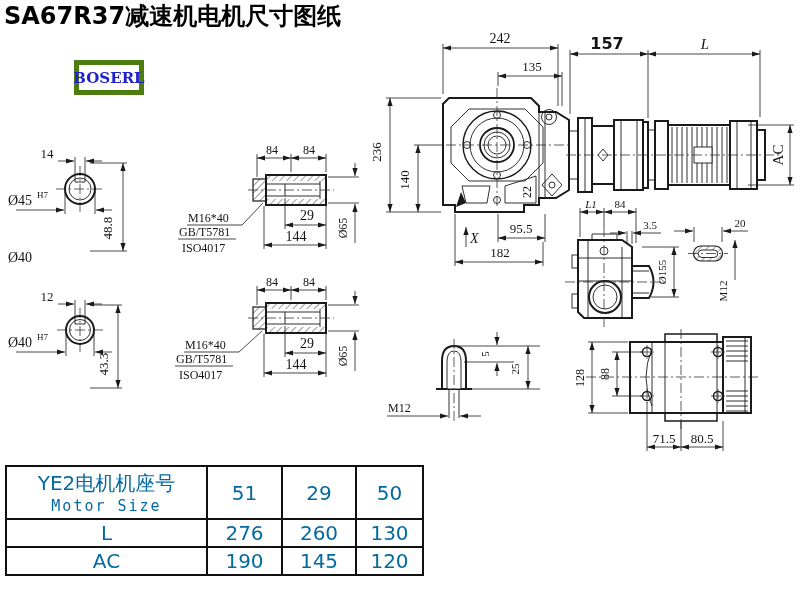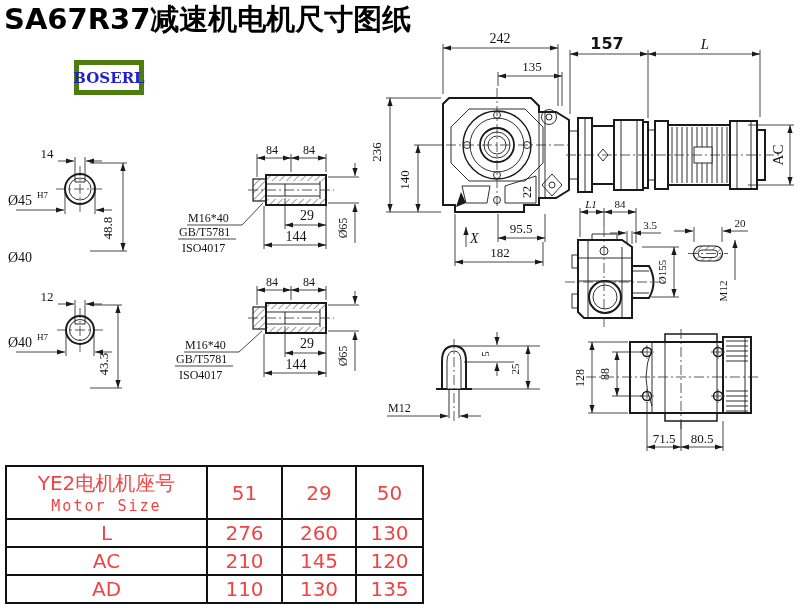--- a/index.html
+++ b/index.html
@@ -1,39 +1,39 @@
 <!DOCTYPE html>
 <html><head>
 <meta charset="utf-8">
 <style>
   html,body{margin:0;padding:0;}
   body{width:800px;height:609px;position:relative;background:#ffffff;overflow:hidden;
        font-family:"Liberation Sans","DejaVu Sans",sans-serif;}
-  #title{position:absolute;left:4px;top:0px;font-size:29px;font-weight:bold;color:#000;
+  #title{position:absolute;left:4px;top:0px;font-size:24px;font-weight:bold;color:#000;
          font-family:"DejaVu Sans",sans-serif;letter-spacing:0px;white-space:nowrap;}
   #logo{position:absolute;left:74px;top:60px;width:60px;height:25px;border:5px solid #4d7c0f;
         display:flex;align-items:center;justify-content:center;
         font-family:"DejaVu Serif","Liberation Serif",serif;font-weight:bold;font-size:15px;color:#2121cc;}
   svg{position:absolute;left:0;top:0;}
   svg text{font-family:"Liberation Serif","DejaVu Serif",serif;fill:#141414;font-size:13px;}
   .o{fill:none;stroke:#1a1a1a;stroke-width:2;}
   .o15{fill:none;stroke:#1a1a1a;stroke-width:1.5;}
   .t{fill:none;stroke:#1a1a1a;stroke-width:0.9;}
   .t14{fill:none;stroke:#1a1a1a;stroke-width:1.4;}
   .c{fill:none;stroke:#333;stroke-width:0.8;stroke-dasharray:10 3 2 3;}
   .d{fill:none;stroke:#1a1a1a;stroke-width:0.8;}
   .hz{fill:url(#hatch);stroke:#1a1a1a;stroke-width:1.2;}
   .hn{fill:url(#hatch);stroke:none;}
   .mid{text-anchor:middle;}
   .s9{font-size:9px;}  .s11{font-size:11px;} .s12{font-size:12px;}
   .s14{font-size:14px;} .s15{font-size:15px;}
   .bs{font-family:"DejaVu Sans",sans-serif;font-weight:bold;font-size:16px;}
   .it{font-style:italic;}
   #spec-table{position:absolute;left:5px;top:465px;border-collapse:collapse;table-layout:fixed;
-        width:409px;color:#ef4444;}
+        width:409px;color:#0369a1;}
   #spec-table td{border:2px solid #111;text-align:center;vertical-align:middle;
         font-family:"DejaVu Sans",sans-serif;font-size:20px;padding:0;}
   #spec-table .en{font-family:"DejaVu Sans Mono","Liberation Mono",monospace;font-size:15px;letter-spacing:2px;}
   #spec-table tr.hdr td{height:51px;}
   #spec-table tr.r td{height:26px;}
 </style>
 </head>
 <body>
 
 <div id="title">SA67R37减速机电机尺寸图纸</div>
@@ -403,24 +403,18 @@
     <td style="width:65px">50</td>
   </tr>
   <tr class="r">
     <td>L</td>
     <td>276</td>
     <td>260</td>
     <td>130</td>
   </tr>
   <tr class="r">
     <td>AC</td>
-    <td>210</td>
+    <td>190</td>
     <td>145</td>
     <td>120</td>
   </tr>
-  <tr class="r">
-    <td>AD</td>
-    <td>110</td>
-    <td>130</td>
-    <td>135</td>
-  </tr>
 </tbody>
   </table>
 
 </body></html>

